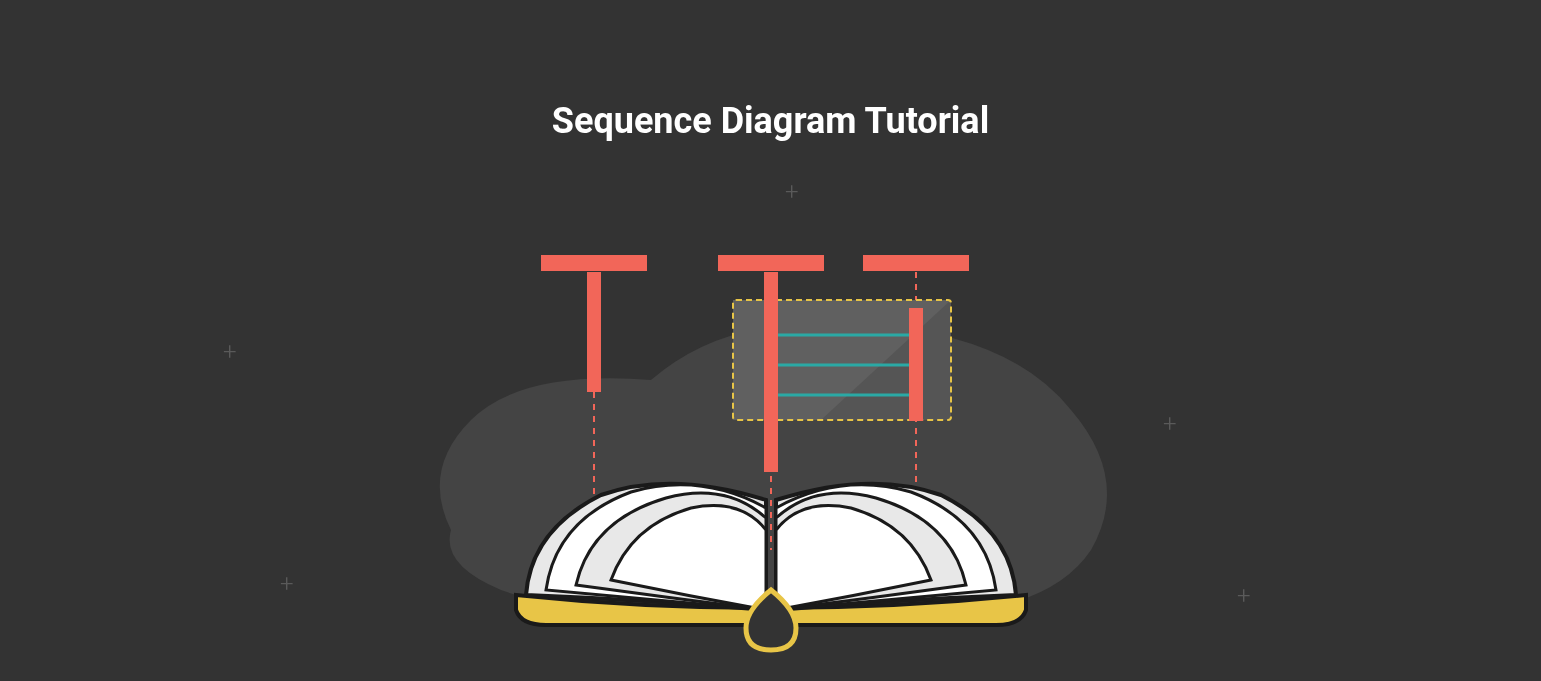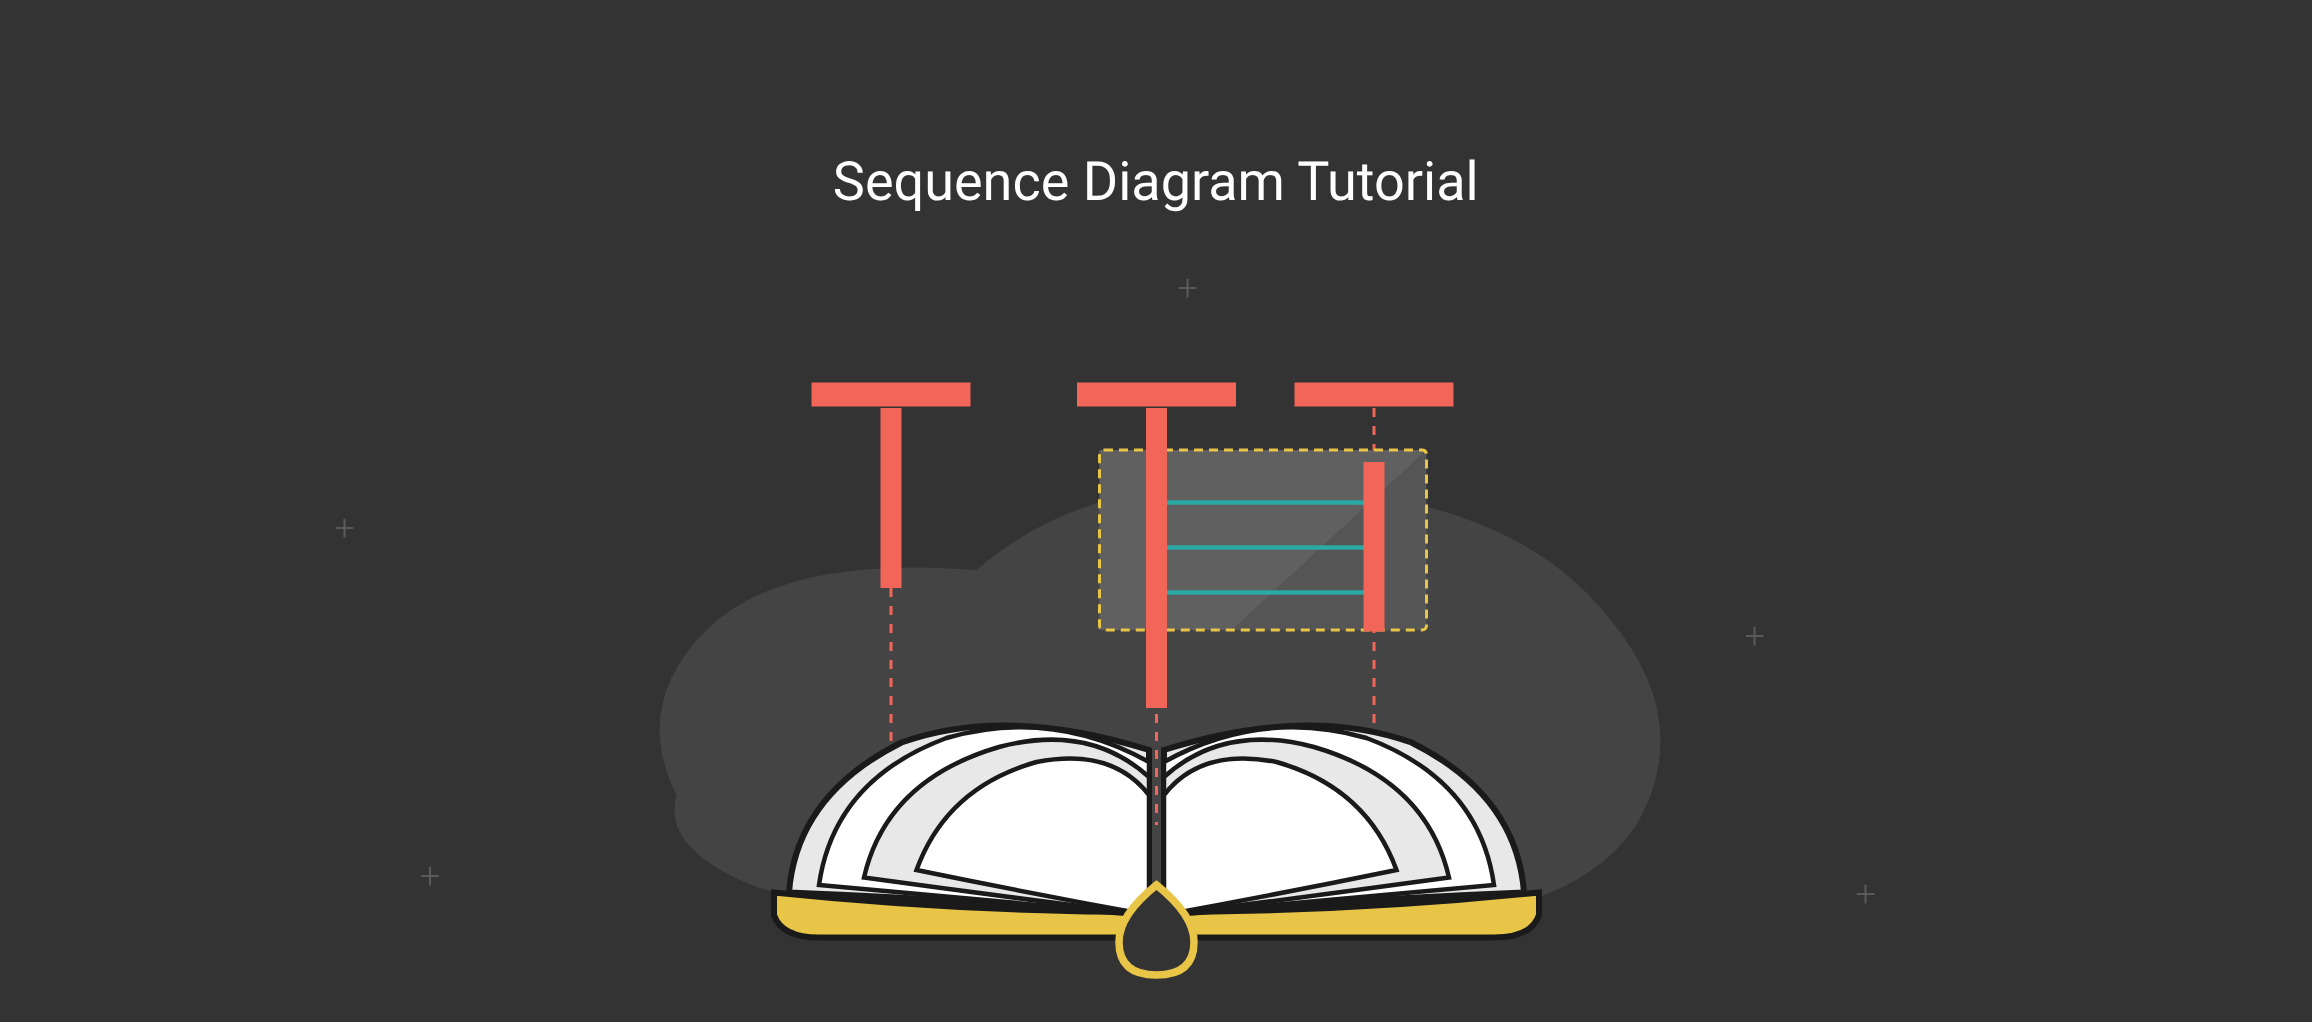--- a/index.html
+++ b/index.html
@@ -15,21 +15,21 @@
       overflow: hidden;
       font-family: -apple-system, BlinkMacSystemFont, 'Segoe UI', Roboto, sans-serif;
     }
     .title {
       position: absolute;
       top: 100px;
       left: 50%;
       transform: translateX(-50%);
       color: #ffffff;
       font-size: 36px;
-      font-weight: 400;
+      font-weight: 700;
       white-space: nowrap;
     }
     .plus {
       position: absolute;
       color: #5a5a5a;
       font-size: 24px;
       font-weight: 300;
     }
     .illustration {
       position: absolute;

